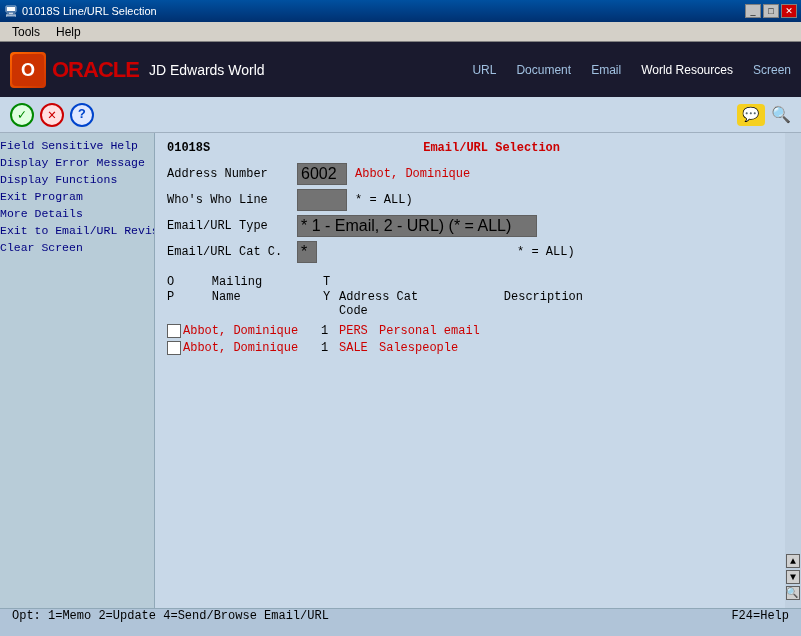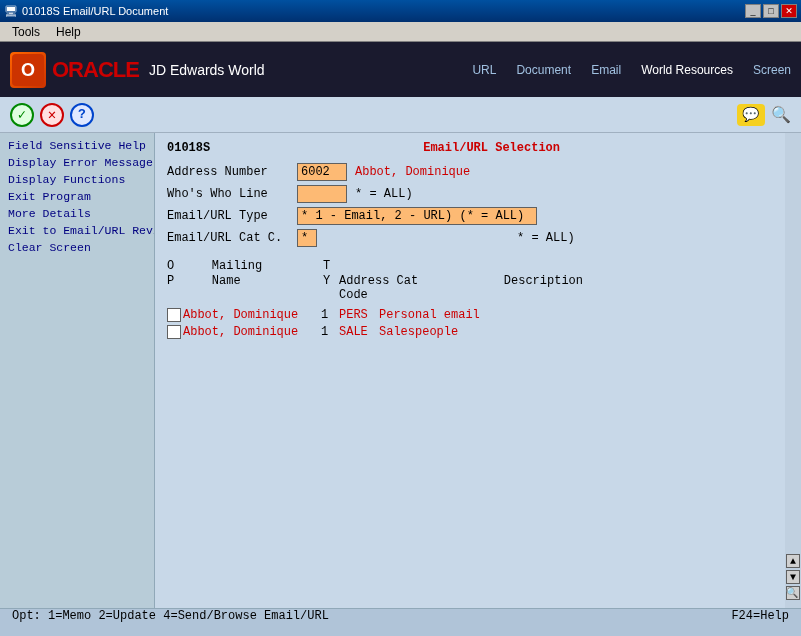--- a/index.html
+++ b/index.html
@@ -134,21 +134,21 @@
 
     
     .sidebar {
       width: 155px;
       background: #b8ccd8;
       padding: 4px 0;
       border-right: 1px solid #90a8b8;
       flex-shrink: 0;
     }
     .sidebar-item {
-      padding: 2px 8px;
+      padding: 2px 0;
       font-size: 11.5px;
       color: #000080;
       cursor: pointer;
       white-space: nowrap;
       overflow: hidden;
       font-family: 'Courier New', monospace;
     }
 
     
     .content {
@@ -172,25 +172,25 @@
       align-items: center;
       margin-bottom: 4px;
       font-size: 12px;
     }
     .form-label {
       width: 130px;
       color: #000;
       flex-shrink: 0;
     }
     .form-input {
-      background: #fdba74;
+      background: #737373;
       border: 1px solid #606060;
       padding: 1px 3px;
-      font-family: Liberation Mono, monospace;
-      font-size: 12px;
+      font-family: Liberation Sans, sans-serif;
+      font-size: 16px;
       color: #000;
     }
     .form-value {
       color: #cc0000;
       margin-left: 8px;
     }
     .form-note {
       color: #000;
       margin-left: 8px;
       text-align: center;
@@ -268,21 +268,21 @@
       font-size: 10px;
       cursor: pointer;
     }
   </style>
 </head>
 <body>
 
 <div class="title-bar">
   <div class="title-bar-left">
     <span>🖥</span>
-    <span>01018S  Email/URL Document</span>
+    <span>01018S  Line/URL Selection</span>
   </div>
   <div class="title-bar-controls">
     <div class="title-btn">_</div>
     <div class="title-btn">□</div>
     <div class="title-btn close">✕</div>
   </div>
 </div>
 
 <div class="menu-bar">
   <div class="menu-item">Tools</div>

